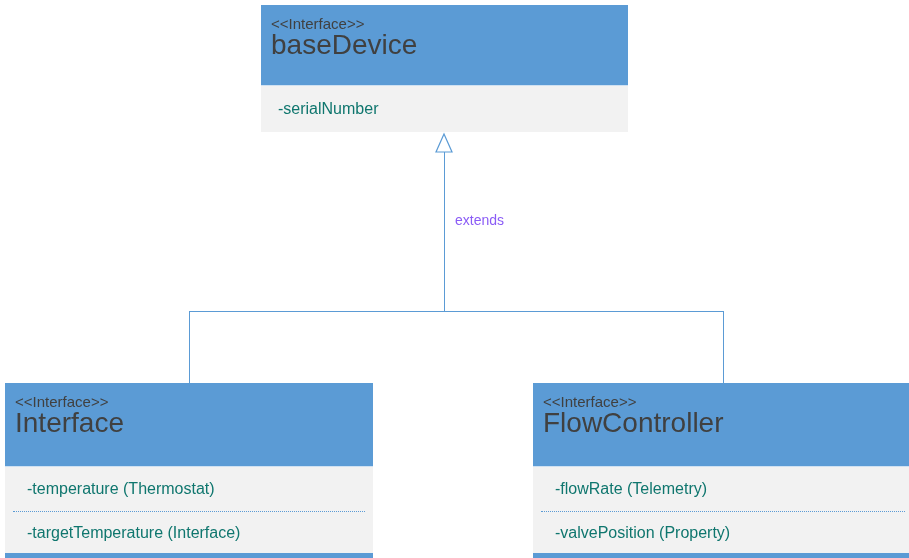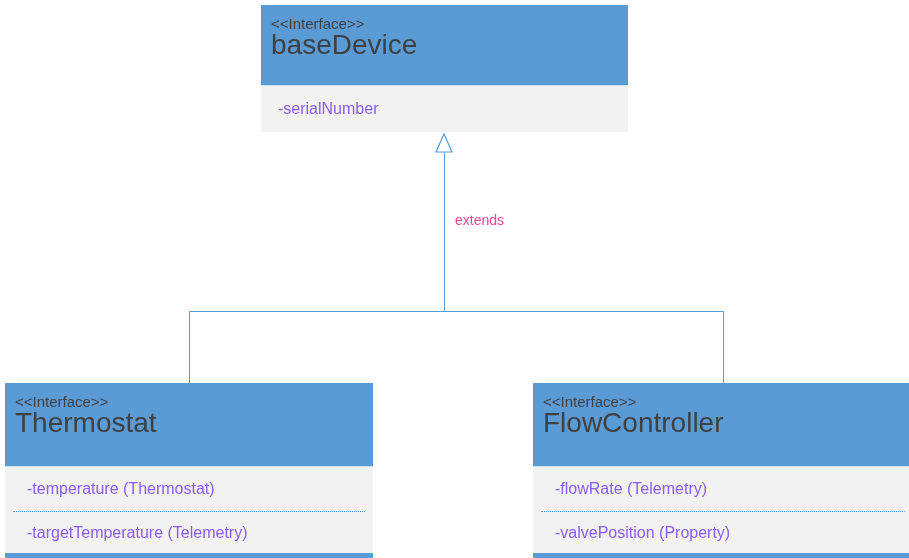--- a/index.html
+++ b/index.html
@@ -18,21 +18,21 @@
     background:#5B9BD5;
     color:#404040;
     box-sizing:border-box;
     padding:9px 8px 0 10px;
     border-bottom:1px solid #cfe1f2;
   }
   .stereotype { font-size:15px; line-height:19px; white-space:nowrap; }
   .node-title { font-size:28px; line-height:24px; white-space:nowrap; }
   .node-body {
     background:#F2F2F2;
-    color:#8b5cf6;
+    color:#0f766e;
     font-size:16px;
   }
   .attr-row {
     display:flex; align-items:center;
     padding-left:22px;
     white-space:nowrap;
     box-sizing:border-box;
   }
   .attr-divider {
     border-top:1px dotted #5B9BD5;
@@ -51,21 +51,21 @@
   
   #node-thermostat { left:5px; top:383px; width:368px; height:175px; }
   
   #node-flowcontroller { left:533px; top:383px; width:380px; height:175px; }
   .bottom-node .node-header { height:84px; }
   .bottom-node .row-1 { height:44px; }
   .bottom-node .row-2 { height:41px; }
   .extends-label {
     position:absolute; left:455px; top:211px;
     font-size:14px; line-height:18px;
-    color:#ec4899;
+    color:#8b5cf6;
   }
 </style>
 </head>
 <body>
 
 <div class="canvas">
 
   <svg class="connector-layer" width="909" height="558" viewBox="0 0 909 558">
     <line x1="444" y1="152" x2="444" y2="311" stroke="#5B9BD5" stroke-width="1" shape-rendering="crispEdges"></line>
     <line x1="189" y1="311" x2="723" y2="311" stroke="#5B9BD5" stroke-width="1" shape-rendering="crispEdges"></line>
@@ -82,26 +82,26 @@
       <div class="node-title">baseDevice</div>
     </div>
     <div class="node-body">
       <div class="attr-row">-serialNumber</div>
     </div>
   </div>
 
   <div class="node bottom-node" id="node-thermostat">
     <div class="node-header">
       <div class="stereotype">&lt;&lt;Interface&gt;&gt;</div>
-      <div class="node-title">Thermostat</div>
+      <div class="node-title">Interface</div>
     </div>
     <div class="node-body">
       <div class="attr-row row-1">-temperature (Thermostat)</div>
       <div class="attr-divider"></div>
-      <div class="attr-row row-2">-targetTemperature (Telemetry)</div>
+      <div class="attr-row row-2">-targetTemperature (Interface)</div>
     </div>
     <div class="bottom-strip"></div>
   </div>
 
   <div class="node bottom-node" id="node-flowcontroller">
     <div class="node-header">
       <div class="stereotype">&lt;&lt;Interface&gt;&gt;</div>
       <div class="node-title">FlowController</div>
     </div>
     <div class="node-body">

